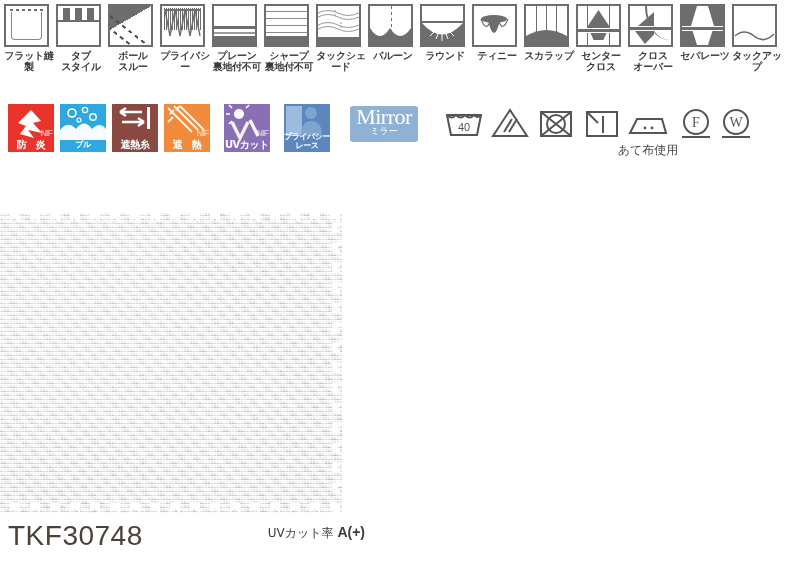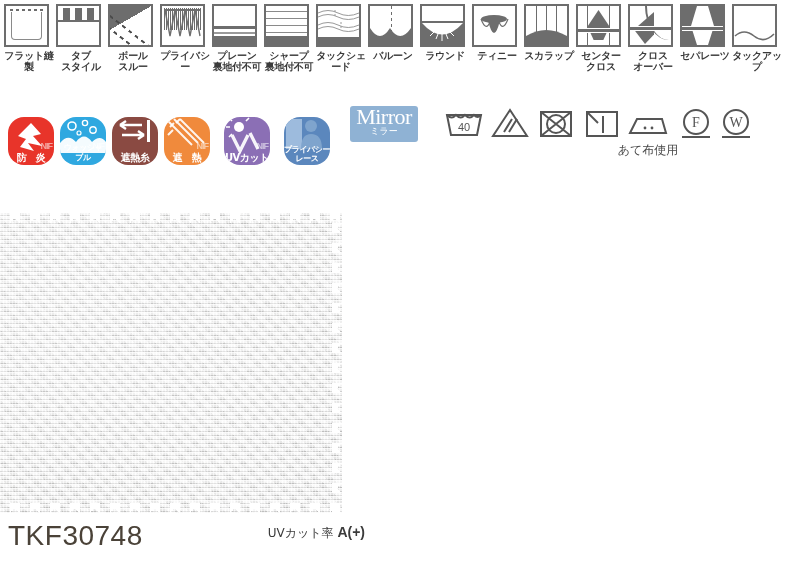--- a/index.html
+++ b/index.html
@@ -65,22 +65,22 @@
      clip-path:polygon(100% 0,100% 70%,55% 100%,0 55%);}
   .thumb-co .coc{position:absolute;right:2px;top:0;width:22px;height:34px;
      border-left:2px solid #6d6d6d;border-radius:0 0 0 100%;}
   .thumb-co .coh{position:absolute;left:0;right:0;top:20px;height:3px;
      border-top:1px solid #fff;border-bottom:1px solid #fff;background:#6d6d6d;}
   .thumb-sep .sph{position:absolute;left:0;right:0;top:20px;height:3px;
      border-top:1px solid #fff;border-bottom:1px solid #fff;background:#6d6d6d;}
 
   
   #badge-row{position:absolute;left:0;top:100px;width:800px;height:62px;}
-  .badge{position:absolute;top:17px;width:46px;height:48px;box-sizing:border-box;
-     color:#fff;overflow:hidden;border-radius:16px;}
+  .badge{position:absolute;top:4px;width:46px;height:48px;box-sizing:border-box;
+     color:#fff;overflow:hidden;}
   .badge .bl{position:absolute;left:0;right:0;bottom:2px;text-align:center;
      font-size:10px;font-weight:700;line-height:10px;letter-spacing:-0.5px;
      font-family:"DejaVu Sans",sans-serif;white-space:pre-line;}
   .badge .ne{position:absolute;right:2px;bottom:14px;font-size:9px;font-weight:700;
      opacity:.55;letter-spacing:-1px;}
 
   .badge-mirror{position:absolute;top:6px;width:68px;height:36px;border-radius:3px;
      background:#8fb2d4;color:#ffffff;text-align:center;}
   .badge-mirror .m1{font-size:22px;line-height:19px;margin-top:1px;letter-spacing:-.5px;
      font-family:"Liberation Serif",serif;}

